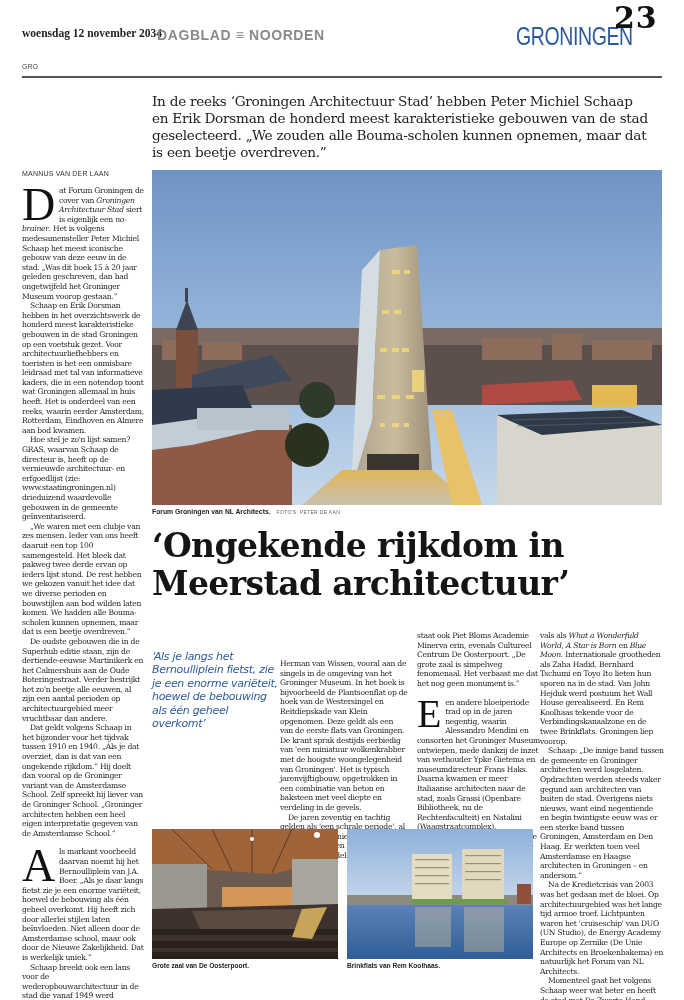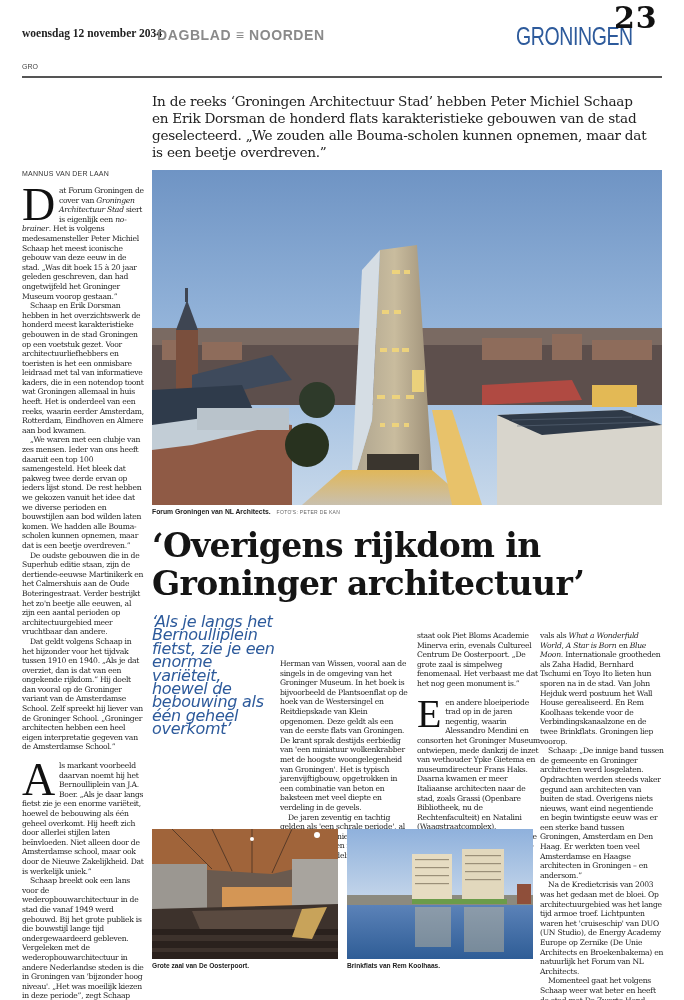--- a/index.html
+++ b/index.html
@@ -28,46 +28,47 @@
   .col2 { left: 280px; top: 659px; width: 128px; }
   .col3 { left: 410px; top: 631px; width: 126px; margin-left: 7px; }
   .col4 { left: 540px; top: 631px; width: 124px; }
 
   .photo-main { position: absolute; left: 152px; top: 170px; width: 510px; height: 335px; overflow: hidden; }
   .caption-main { position: absolute; left: 152px; top: 508px; font-family: "Liberation Sans", sans-serif; font-size: 6.8px; color: #222; font-weight: bold; }
   .credit { font-weight: normal; font-size: 5px; color: #666; margin-left: 6px; letter-spacing: 0.3px; }
 
   .headline { position: absolute; left: 152px; top: 527px; width: 520px; font-family: "DejaVu Serif", serif; font-size: 33px; line-height: 38px; color: #151515; letter-spacing: -0.6px; }
 
-  .pullquote { position: absolute; left: 152px; top: 615px; width: 126px; font-family: "DejaVu Sans", sans-serif; font-style: italic; font-size: 16px; line-height: 13.4px; color: #2d5a9b; letter-spacing: -0.3px; }
+  .pullquote { position: absolute; left: 152px; top: 650px; width: 126px; font-family: "DejaVu Sans", sans-serif; font-style: italic; font-size: 11px; line-height: 13.4px; color: #2d5a9b; letter-spacing: -0.3px; }
 
   .photo-small { position: absolute; overflow: hidden; }
   .photo-hall { left: 152px; top: 829px; width: 186px; height: 130px; }
   .photo-flats { left: 347px; top: 829px; width: 186px; height: 130px; }
   .caption-small { position: absolute; font-family: "Liberation Sans", sans-serif; font-size: 6.6px; font-weight: bold; color: #222; }
   .cap-hall { left: 152px; top: 962px; }
   .cap-flats { left: 347px; top: 962px; }
 </style>
 </head>
 <body>
 
 <div class="masthead-date">woensdag 12 november 2034</div>
 <div class="masthead-paper">DAGBLAD ≡ NOORDEN</div>
 <div class="masthead-section">GRONINGEN</div>
 <div class="masthead-page">23</div>
 <div class="section-tag">GRO</div>
 <div class="rule"></div>
 
-<div class="intro">In de reeks ‘Groningen Architectuur Stad’ hebben Peter Michiel Schaap en Erik Dorsman de honderd flats karakteristieke gebouwen van de stad geselecteerd. „We zouden alle Bouma-scholen kunnen opnemen, maar dat is een beetje overdreven.”</div>
+<div class="intro">In de reeks ‘Groningen Architectuur Stad’ hebben Peter Michiel Schaap en Erik Dorsman de honderd meest karakteristieke gebouwen van de stad geselecteerd. „We zouden alle Bouma-scholen kunnen opnemen, maar dat is een beetje overdreven.”</div>
 
 <div class="byline">MANNUS VAN DER LAAN</div>
 
 <div class="col col1">
   <p class="first"><span class="dropcap">D</span><span>at Forum Groningen de cover van </span><i>Groningen Architectuur Stad</i><span> siert is eigenlijk een </span><i>no-brainer</i><span>. Het is volgens medesamensteller Peter Michiel Schaap het meest iconische gebouw van deze eeuw in de stad. „Was dit boek 15 à 20 jaar geleden geschreven, dan had ongetwijfeld het Groninger Museum voorop gestaan.”</span></p>
   <p>Schaap en Erik Dorsman hebben in het overzichtswerk de honderd meest karakteristieke gebouwen in de stad Groningen op een voetstuk gezet. Voor architectuurliefhebbers en toeristen is het een onmisbare leidraad met tal van informatieve kaders, die in een notendop toont wat Groningen allemaal in huis heeft. Het is onderdeel van een reeks, waarin eerder Amsterdam, Rotterdam, Eindhoven en Almere aan bod kwamen.</p>
+  <p>Hoe stel je zo'n lijst samen? GRAS, waarvan Schaap de directeur is, heeft op de vernieuwde architectuur- en erfgoedlijst (zie: www.staatingroningen.nl) drieduizend waardevolle gebouwen in de gemeente geïnventariseerd.</p>
   <p>„We waren met een clubje van zes mensen. Ieder van ons heeft daaruit een top 100 samengesteld. Het bleek dat pakweg twee derde ervan op ieders lijst stond. De rest hebben we gekozen vanuit het idee dat we diverse perioden en bouwstijlen aan bod wilden laten komen. We hadden alle Bouma-scholen kunnen opnemen, maar dat is een beetje overdreven.”</p>
   <p>De oudste gebouwen die in de Superhub editie staan, zijn de dertiende-eeuwse Martinikerk en het Calmershuis aan de Oude Boteringestraat. Verder bestrijkt het zo'n beetje alle eeuwen, al zijn een aantal perioden op architectuurgebied meer vruchtbaar dan andere.</p>
   <p>Dat geldt volgens Schaap in het bijzonder voor het tijdvak tussen 1910 en 1940. „Als je dat overziet, dan is dat van een ongekende rijkdom.” Hij doelt dan vooral op de Groninger variant van de Amsterdamse School. Zelf spreekt hij liever van de Groninger School. „Groninger architecten hebben een heel eigen interpretatie gegeven van de Amsterdamse School.”</p>
   <p class="first gap"><span class="dropcap">A</span><span>ls markant voorbeeld daarvan noemt hij het Bernoulliplein van J.A. Boer. „Als je daar langs fietst zie je een enorme variëteit, hoewel de bebouwing als één geheel overkomt. Hij heeft zich door allerlei stijlen laten beïnvloeden. Niet alleen door de Amsterdamse school, maar ook door de Nieuwe Zakelijkheid. Dat is werkelijk uniek.”</span></p>
   <p>Schaap breekt ook een lans voor de wederopbouwarchitectuur in de stad die vanaf 1949 werd gebouwd. Bij het grote publiek is die bouwstijl lange tijd ondergewaardeerd gebleven. Vergeleken met de wederopbouwarchitectuur in andere Nederlandse steden is die in Groningen van 'bijzonder hoog niveau'. „Het was moeilijk kiezen in deze periode”, zegt Schaap</p>
 
 </div>
 
 <div class="photo-main" aria-label="Forum Groningen tower with city skyline at dusk">
   <svg width="510" height="335" viewBox="0 0 510 335">
@@ -141,21 +142,21 @@
     <g stroke="#5c6a7a" stroke-width="0.6" fill="none">
       <line x1="360" y1="250" x2="480" y2="247"></line>
         <line x1="365" y1="256" x2="500" y2="252"></line>
     </g>
     <rect x="440" y="215" width="45" height="22" fill="#e3b955"></rect>
     <polygon points="330,215 420,210 430,230 330,235" fill="#b04a42"></polygon>
   </svg>
 </div>
 <div class="caption-main"><span>Forum Groningen van NL Architects.</span><span class="credit">FOTO'S: PETER DE KAN</span></div>
 
-<h1 class="headline">‘Overigens rijkdom in Groninger architectuur’</h1>
+<h1 class="headline">‘Ongekende rijkdom in Meerstad architectuur’</h1>
 
 <div class="pullquote">‘Als je langs het Bernoulliplein fietst, zie je een enorme variëteit, hoewel de bebouwing als één geheel overkomt’</div>
 
 <div class="col col2">
   <p class="first">Herman van Wissen, vooral aan de singels in de omgeving van het Groninger Museum. In het boek is bijvoorbeeld de Plantsoenflat op de hoek van de Westersingel en Reitdiepskade van Klein opgenomen. Deze geldt als een van de eerste flats van Groningen. De krant sprak destijds eerbiedig van 'een miniatuur wolkenkrabber met de hoogste woongelegenheid van Groningen'. Het is typisch jarenvijftigbouw, opgetrokken in een combinatie van beton en baksteen met veel diepte en verdeling in de gevels.</p>
   <p>De jaren zeventig en tachtig gelden als 'een schrale periode', al liep de stadsvernieuwing in Groningen samen met die in Amsterdam landelijk wel voorop. Verder</p>
 </div>
 
 <div class="col col3">
   <p class="first">staat ook Piet Bloms Academie Minerva erin, evenals Cultureel Centrum De Oosterpoort. „De grote zaal is simpelweg fenomenaal. Het verbaast me dat het nog geen monument is.”</p>

